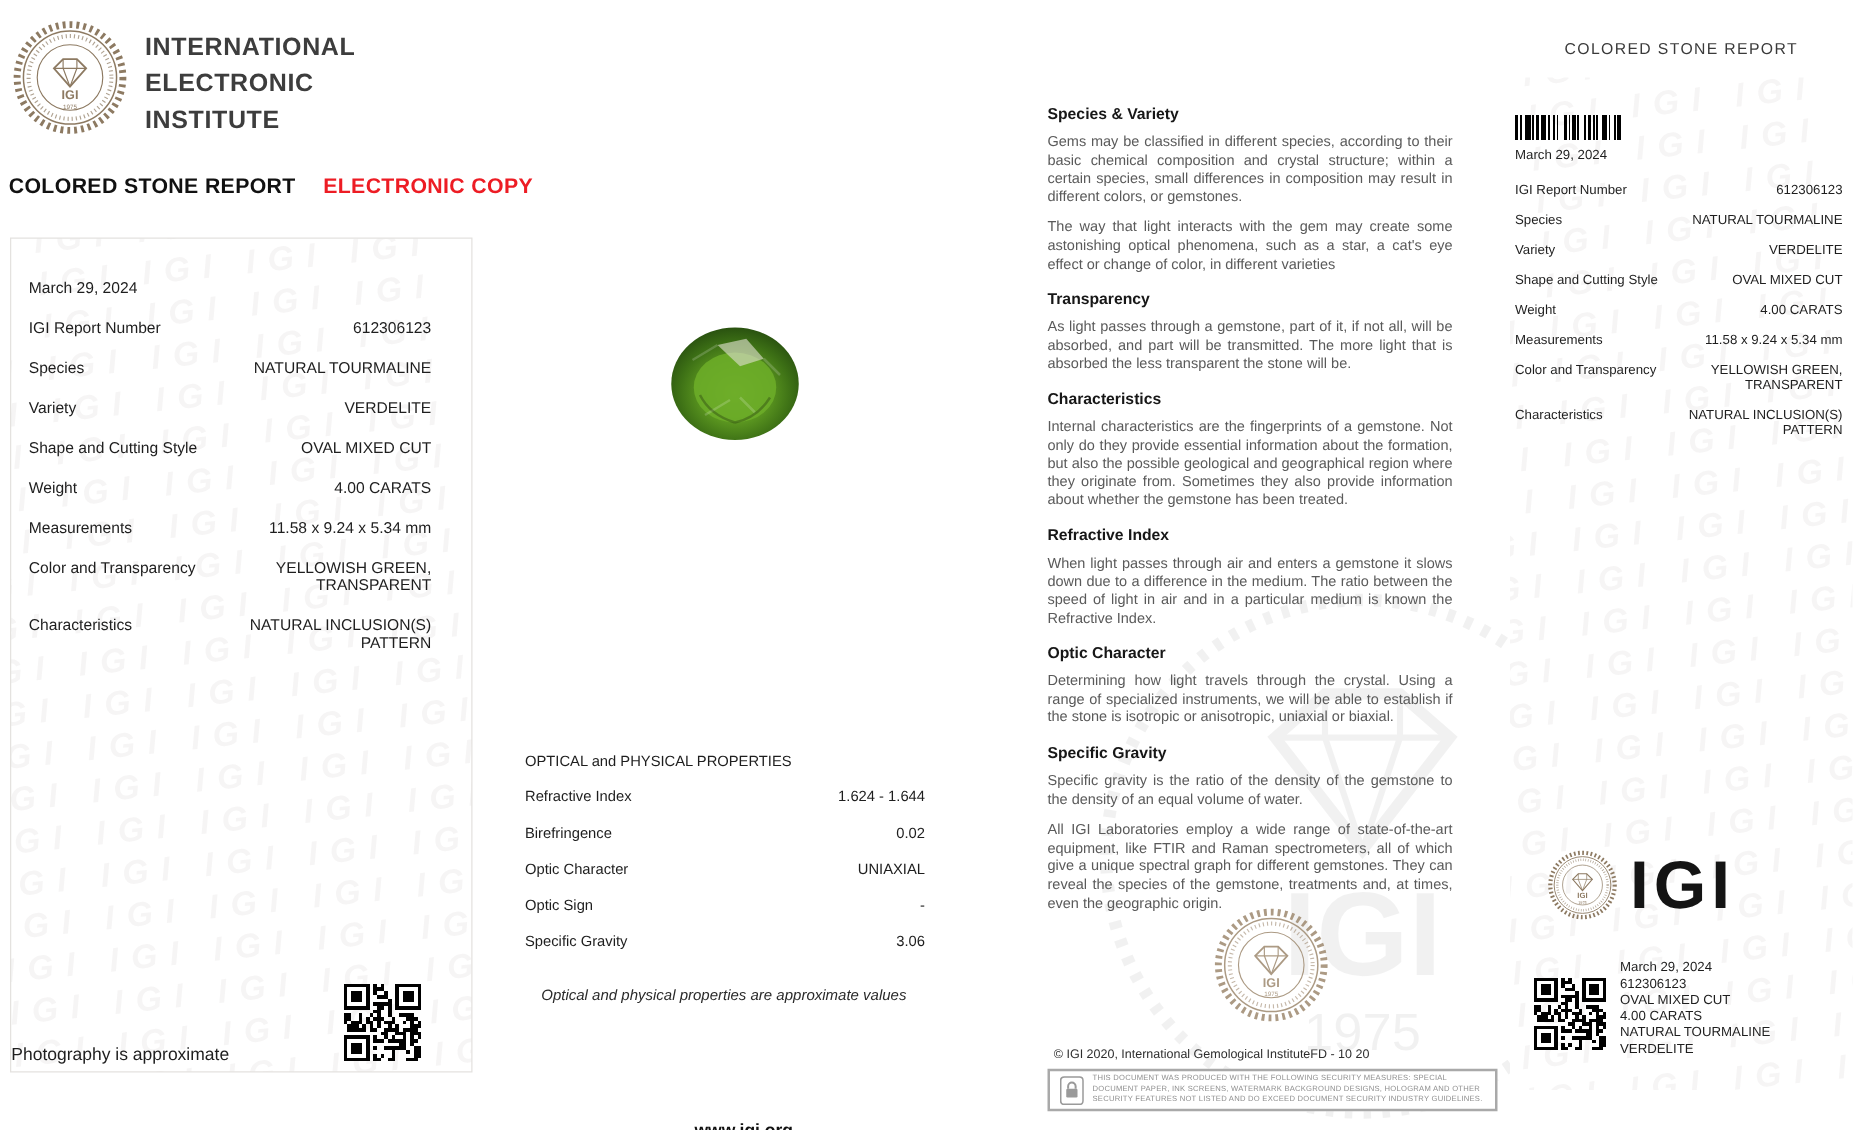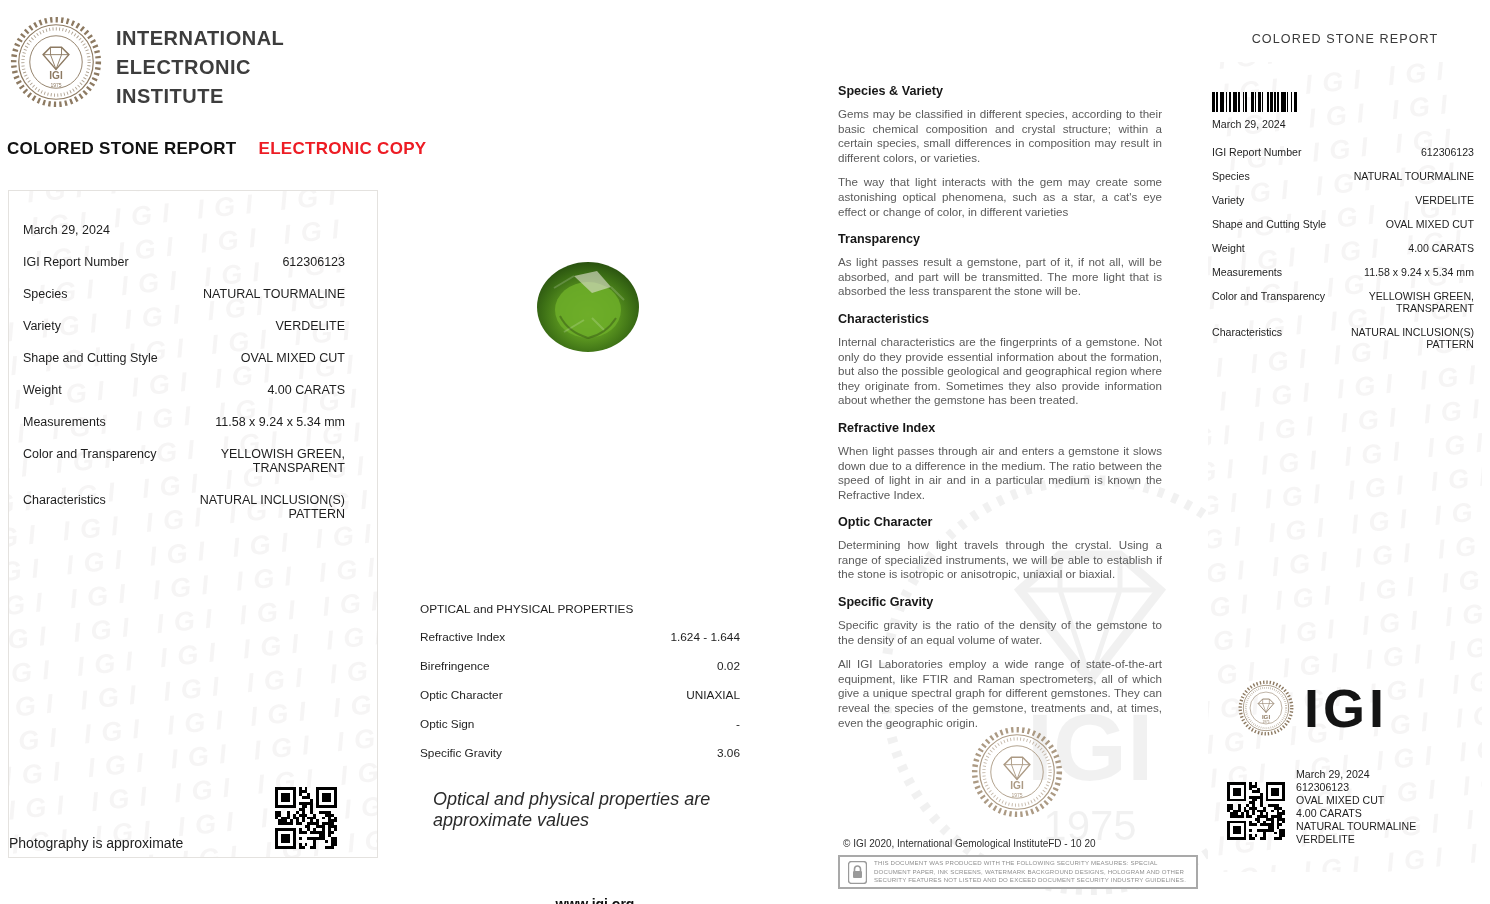--- a/index.html
+++ b/index.html
@@ -34,21 +34,21 @@
   .kv-value { font-size:12.5px; color:#1e1e1e; text-align:right; white-space:pre-line; max-width:56%; }
   .photo-note { position:absolute; left:0; bottom:6px; font-size:14px; color:#1e1e1e; z-index:3; }
   .left-qr { position:absolute; right:40px; bottom:8px; width:62px; height:62px; z-index:3; }
 
   
   .gem-photo { position:absolute; left:534px; top:258px; width:108px; height:98px; }
   .props { position:absolute; left:420px; top:602px; width:320px; }
   .props-title { font-size:11.8px; color:#1e1e1e; margin-bottom:14px; }
   .props-list { display:flex; flex-direction:column; gap:15px; }
   .props .kv-label, .props .kv-value { font-size:11.8px; }
-  .props-note { position:absolute; left:433px; top:789px; font-size:18px; font-style:italic; color:#2a2a2a; width:330px; }
+  .props-note { position:absolute; left:433px; top:789px; font-size:12px; font-style:italic; color:#2a2a2a; width:330px; }
   .website { position:absolute; left:500px; top:896px; width:190px; text-align:center;
     font-size:14px; font-weight:bold; color:#111; }
 
   
   .edu { position:absolute; left:838px; top:58px; width:324px; z-index:2;margin-top:26px; }
   .edu h3 { font-size:12.6px; font-weight:bold; color:#171717; margin:13px 0 9px; }
   .edu h3:first-child { margin-top:0; }
   .edu p { font-size:11.6px; line-height:14.6px; color:#5a5a5a; text-align:justify; margin-bottom:10px; }
 
   .mid-stamp { position:absolute; left:971px; top:726px; width:92px; height:92px; color:#a5927a; opacity:0.92; z-index:1; }
@@ -342,24 +342,24 @@
   <svg class="big-watermark" viewBox="0 0 420 430">
     <circle cx="210" cy="215" r="205" fill="none" stroke="#000" stroke-width="10" stroke-dasharray="6 9"></circle>
     <path d="M140 120 L180 85 L240 85 L280 120 L210 210 Z" fill="none" stroke="#000" stroke-width="9"></path>
     <path d="M140 120 L280 120 M180 85 L180 120 M240 85 L240 120 M180 120 L210 210 M240 120 L210 210" fill="none" stroke="#000" stroke-width="5"></path>
     <text x="210" y="310" text-anchor="middle" font-size="95" font-weight="bold" fill="#000">IGI</text>
     <text x="210" y="370" text-anchor="middle" font-size="42" fill="#000">1975</text>
   </svg>
 
   <div class="edu">
     <h3>Species &amp; Variety</h3>
-    <p>Gems may be classified in different species, according to their basic chemical composition and crystal structure; within a certain species, small differences in composition may result in different colors, or varieties.</p>
+    <p>Gems may be classified in different species, according to their basic chemical composition and crystal structure; within a certain species, small differences in composition may result in different colors, or gemstones.</p>
     <p>The way that light interacts with the gem may create some astonishing optical phenomena, such as a star, a cat's eye effect or change of color, in different varieties</p>
     <h3>Transparency</h3>
-    <p>As light passes result a gemstone, part of it, if not all, will be absorbed, and part will be transmitted. The more light that is absorbed the less transparent the stone will be.</p>
+    <p>As light passes through a gemstone, part of it, if not all, will be absorbed, and part will be transmitted. The more light that is absorbed the less transparent the stone will be.</p>
     <h3>Characteristics</h3>
     <p>Internal characteristics are the fingerprints of a gemstone. Not only do they provide essential information about the formation, but also the possible geological and geographical region where they originate from. Sometimes they also provide information about whether the gemstone has been treated.</p>
     <h3>Refractive Index</h3>
     <p>When light passes through air and enters  a gemstone it slows down due to a difference in the medium. The ratio between the speed of light in air and in a particular medium is known the Refractive Index.</p>
     <h3>Optic Character</h3>
     <p>Determining how light travels through the crystal. Using a range of specialized instruments, we will be able to establish if the stone is isotropic or anisotropic, uniaxial or biaxial.</p>
     <h3>Specific Gravity</h3>
     <p>Specific gravity is the ratio of the density of the gemstone to the density of an equal volume of water.</p>
     <p>All IGI Laboratories employ a wide range of state-of-the-art equipment, like FTIR and Raman spectrometers, all of which give a unique spectral graph for different gemstones. They can reveal the species of the gemstone, treatments and, at times, even the geographic origin.</p>
   </div>

